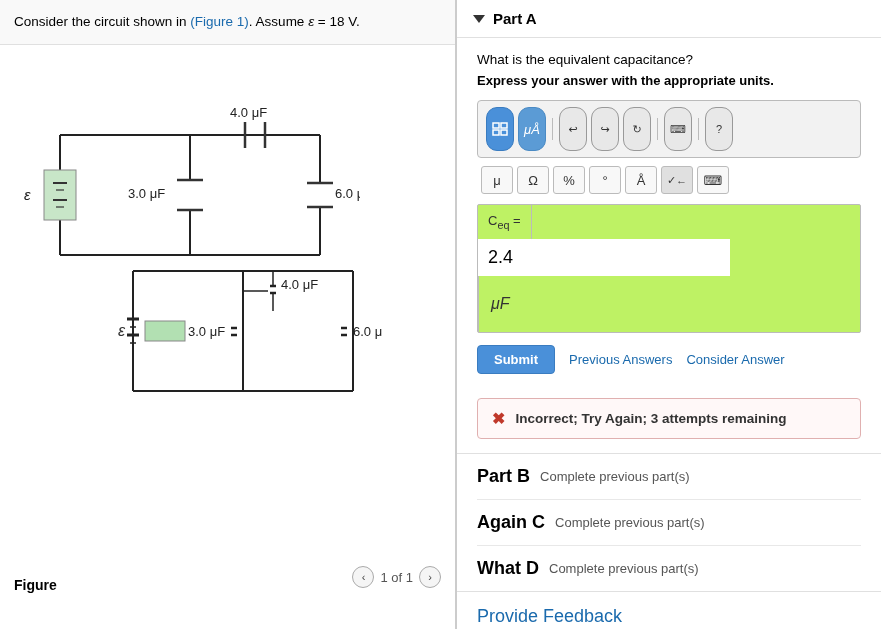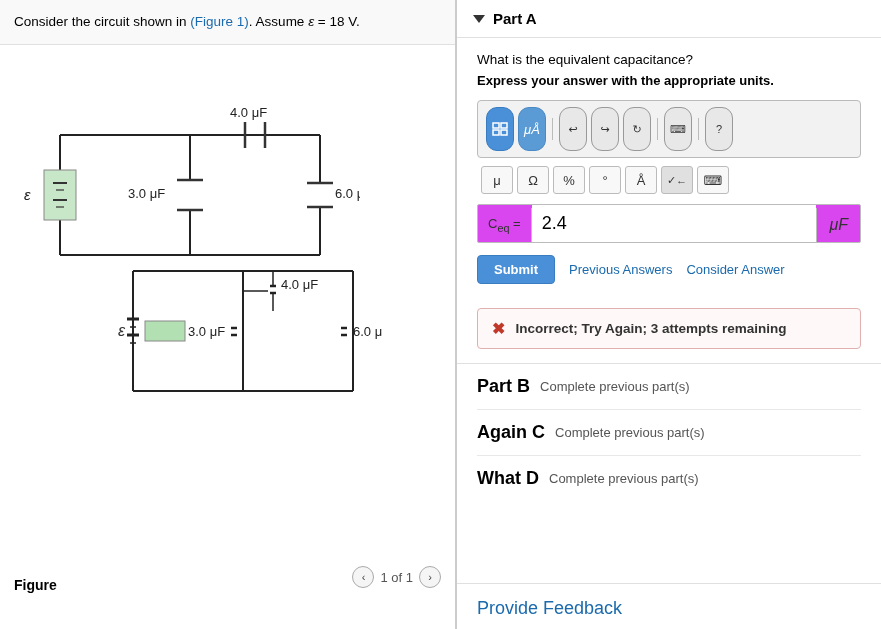--- a/index.html
+++ b/index.html
@@ -204,46 +204,47 @@
     }
 
     .sym-btn-delete {
       background: #e0e0e0;
       font-size: 11px;
     }
 
     
     .answer-input-row {
       display: flex;
-      align-items: flex-end;
+      align-items: flex-start;
       border: 1px solid #bbb;
       border-radius: 2px;
       margin-bottom: 12px;
-      background: #d946ef;
+      background: #bef264;
+      flex-direction: column;
     }
 
     .ceq-label {
       padding: 8px 10px;
       font-size: 13px;
       color: #333;
       white-space: nowrap;
       border-right: 1px solid #bbb;
     }
 
     .answer-value-input {
       flex: 1;
       padding: 8px 10px;
       font-size: 18px;
       border: none;
       outline: none;
       font-family: Arial, sans-serif;
     }
 
     .unit-display {
-      padding: 8px 12px;
+      padding: 19px 12px;
       font-size: 16px;
       border-left: 1px solid #bbb;
       color: #333;
       font-style: italic;
     }
 
     
     .submit-row {
       display: flex;
       align-items: center;

